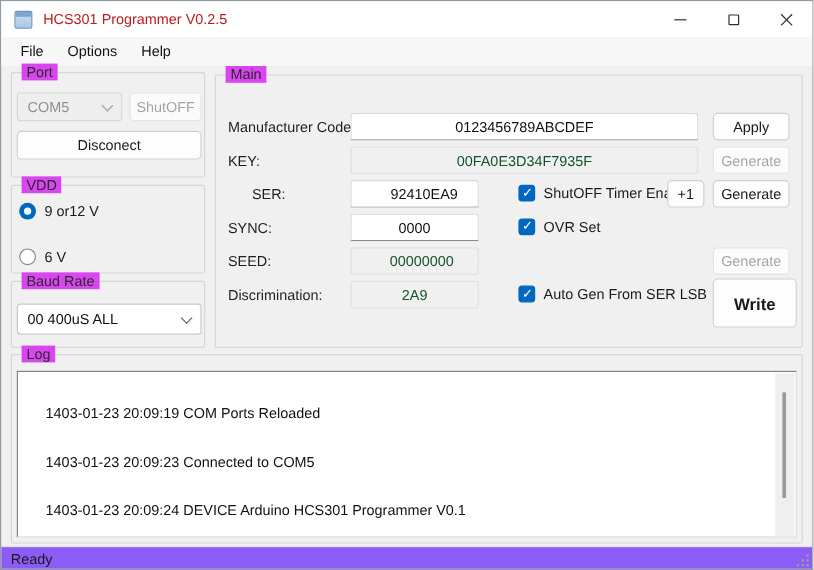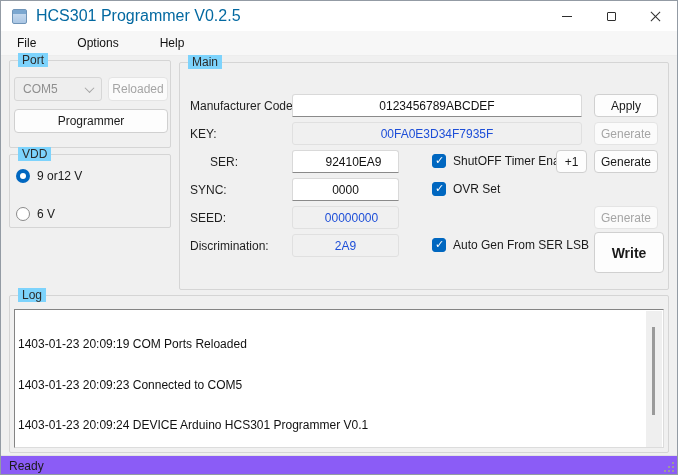--- a/index.html
+++ b/index.html
@@ -8,52 +8,52 @@
 
   #window {
     position:relative; width:678px; height:475px;
     background:#f0f0f0; border:1px solid #939ba4; overflow:hidden;
   }
 
   
   .titlebar { position:absolute; left:0; top:0; width:100%; height:30px; background:#ffffff; display:flex; align-items:center; }
   .app-icon { width:15px; height:15px; margin-left:11px; border:1px solid #6f94b8; background:linear-gradient(180deg,#cfe0f2 0%,#aac6e4 100%); position:relative; border-radius:2px; }
   .app-icon::before { content:""; position:absolute; left:0; top:0; width:100%; height:4px; background:#7ba7d0; }
-  .title-text { margin-left:9px; font-size:16px; color:#0369a1; }
+  .title-text { margin-left:9px; font-size:12px; color:#b91c1c; }
   .win-btns { margin-left:auto; display:flex; height:100%; }
   .win-btn { width:44px; height:100%; display:flex; align-items:center; justify-content:center; cursor:default; }
   .glyph-min { width:10px; height:1px; background:#2e2e2e; display:block; }
   .glyph-max { width:9px; height:9px; border:1px solid #2e2e2e; border-radius:1px; display:block; }
   .glyph-close { position:relative; width:11px; height:11px; display:block; }
   .glyph-close::before,.glyph-close::after { content:""; position:absolute; left:-1px; top:5px; width:13px; height:1px; background:#2e2e2e; }
   .glyph-close::before { transform:rotate(45deg); }
   .glyph-close::after { transform:rotate(-45deg); }
 
   
-  .menubar { position:absolute; left:0; top:30px; width:100%; height:25px; background:#f7f7f7; display:flex; align-items:center; padding-left:6px; border-bottom:1px solid #ededed;gap:21px; }
+  .menubar { position:absolute; left:0; top:30px; width:100%; height:25px; background:#f7f7f7; display:flex; align-items:center; padding-left:6px; border-bottom:1px solid #ededed; }
   .menu-item { padding:4px 10px; color:#111; }
 
   
   .groupbox { position:absolute; border:1px solid #d5d5d5; border-radius:2px; }
-  .gb-title { position:absolute; top:-8px; left:8px; background:#7dd3fc; padding:0 4px; font-size:12px; color:#2b2b2b; line-height:14px; }
+  .gb-title { position:absolute; top:-8px; left:8px; background:#d946ef; padding:0 4px; font-size:12px; color:#2b2b2b; line-height:14px; }
 
   
   .btn {
     position:absolute; display:flex; align-items:center; justify-content:center;
     background:#fdfdfd; border:1px solid #d0d0d0; border-radius:4px;
     font-size:12px; color:#1a1a1a; cursor:default;
   }
   .btn.disabled { background:#fbfbfb; border-color:#e4e4e4; color:#a5a5a5; }
   .btn-write { font-weight:bold; font-size:14px; }
 
   .tbox {
     position:absolute; height:23px; text-align:center; font-family:"Liberation Sans",sans-serif; font-size:12px;
     background:#ffffff; border:1px solid #d9d9d9; border-bottom-color:#8a8a8a; border-radius:3px 3px 0 0; color:#111;
   }
-  .tbox:disabled { background:#f0f0f0; border:1px solid #e0e0e0; color:#1d4ed8; border-radius:3px; }
+  .tbox:disabled { background:#f0f0f0; border:1px solid #e0e0e0; color:#14532d; border-radius:3px; }
 
   .combo {
     position:absolute; background:#ffffff; border:1px solid #c9c9c9; border-radius:3px;
     display:flex; align-items:center; padding:0 8px; color:#111;
   }
   .combo.disabled { background:#eeeeee; border-color:#d6d6d6; color:#8f8f8f; }
   .chev { width:7px; height:7px; border-right:1px solid #5f5f5f; border-bottom:1px solid #5f5f5f; transform:rotate(45deg) translate(-1px,-1px); margin-left:auto; }
   .combo.disabled .chev { border-color:#a5a5a5; }
 
   .field-label { position:absolute; color:#1f1f1f; font-size:12px; white-space:nowrap; }
@@ -64,21 +64,21 @@
 
   .radiorow { position:absolute; display:flex; align-items:center; gap:7px; white-space:nowrap; }
   .radio { width:14px; height:14px; border-radius:50%; flex:0 0 auto; position:relative; }
   .radio.on { background:#0067c0; }
   .radio.on::after { content:""; position:absolute; left:4px; top:4px; width:6px; height:6px; border-radius:50%; background:#fff; }
   .radio.off { background:#fff; border:1px solid #8a8a8a; }
 
   
   .logbox {
     position:absolute; left:4px; top:13px; width:650px; height:139px;
-    background:#ffffff; border:1px solid; border-color:#848484 #dcdcdc #dcdcdc #848484; overflow:hidden;
+    background:#ffffff; border:1px solid; border-color:#848484 #dcdcdc #dcdcdc #848484; overflow:hidden;padding-left:20px;
   }
   .log-lines { padding:1px 3px; line-height:13.5px; font-size:12px; color:#111; white-space:pre; }
   .log-scroll { position:absolute; right:1px; top:1px; width:16px; height:136px; background:#efefef; }
   .log-thumb { position:absolute; right:7px; top:16px; width:3px; height:88px; background:#9a9a9a; }
 
   
   .statusbar { position:absolute; left:0; top:454px; width:100%; height:20px; background:#8b5cf6; border-top:1px solid #e2e2e2; display:flex; align-items:center; padding-left:8px; }
   .grip { position:absolute; right:3px; bottom:3px; width:10px; height:10px; }
   .grip i { position:absolute; width:2px; height:2px; background:#9b9b9b;
     box-shadow:8px 0 #9b9b9b, 8px -4px #9b9b9b, 8px -8px #9b9b9b, 4px 0 #9b9b9b, 4px -4px #9b9b9b, 0 0 #9b9b9b;
@@ -110,36 +110,43 @@
     <span class="menu-item">Options</span>
     <span class="menu-item">Help</span>
   </div>
 
   <div class="groupbox" style="left:8px; top:59px; width:162px; height:88px;">
     <span class="gb-title">Port</span>
     <div class="combo disabled" style="left:4px; top:16px; width:88px; height:24px;">
       <span>COM5</span>
       <span class="chev"></span>
     </div>
-    <div class="btn disabled" style="left:98px; top:16px; width:60px; height:24px;">Reloaded</div>
-    <div class="btn" style="left:4px; top:48px; width:154px; height:24px;">Programmer</div>
+    <div class="btn disabled" style="left:98px; top:16px; width:60px; height:24px;">ShutOFF</div>
+    <div class="btn" style="left:4px; top:48px; width:154px; height:24px;">Disconect</div>
   </div>
 
   <div class="groupbox" style="left:8px; top:153px; width:162px; height:74px;">
     <span class="gb-title">VDD</span>
     <div class="radiorow" style="left:6px; top:14px;">
       <span class="radio on"></span>
       <span>9 or12 V</span>
     </div>
     <div class="radiorow" style="left:6px; top:40px;margin-top:12px;">
       <span class="radio off"></span>
       <span>6 V</span>
     </div>
   </div>
 
+  <div class="groupbox" style="left:8px; top:233px; width:162px; height:56px;">
+    <span class="gb-title">Baud Rate</span>
+    <div class="combo" style="left:4px; top:18px; width:154px; height:26px;">
+      <span>00 400uS ALL</span>
+      <span class="chev"></span>
+    </div>
+  </div>
 
   <div class="groupbox" style="left:178px; top:61px; width:490px; height:228px;">
     <span class="gb-title">Main</span>
 
     <span class="field-label" style="left:10px; top:36px;">Manufacturer Code:</span>
     <input class="tbox" style="left: 112px; top: 31px; width: 290px;" value="0123456789ABCDEF">
     <div class="btn" style="left:414px; top:31px; width:64px; height:23px;">Apply</div>
 
     <span class="field-label" style="left:10px; top:64px;">KEY:</span>
     <input class="tbox" style="left: 112px; top: 59px; width: 290px;" disabled="" value="00FA0E3D34F7935F">

